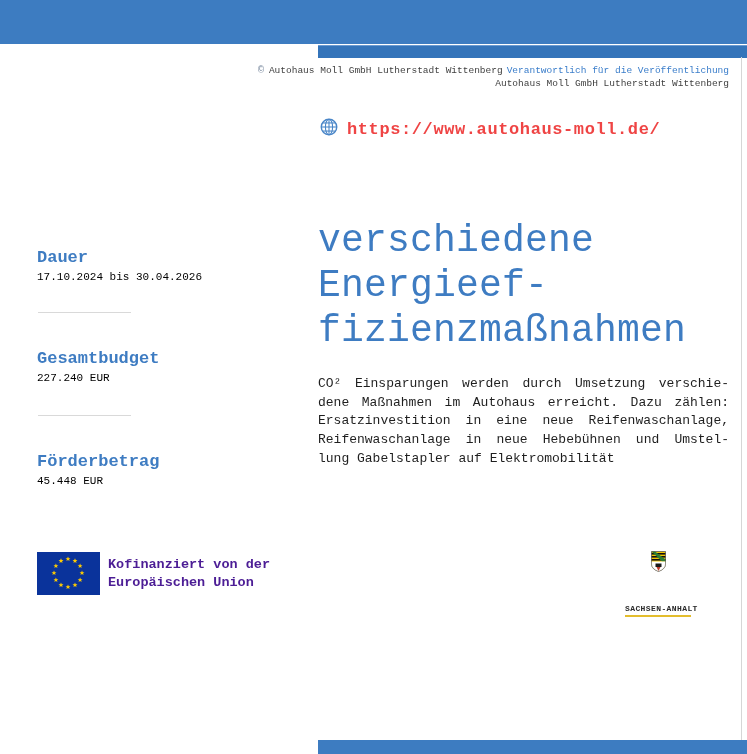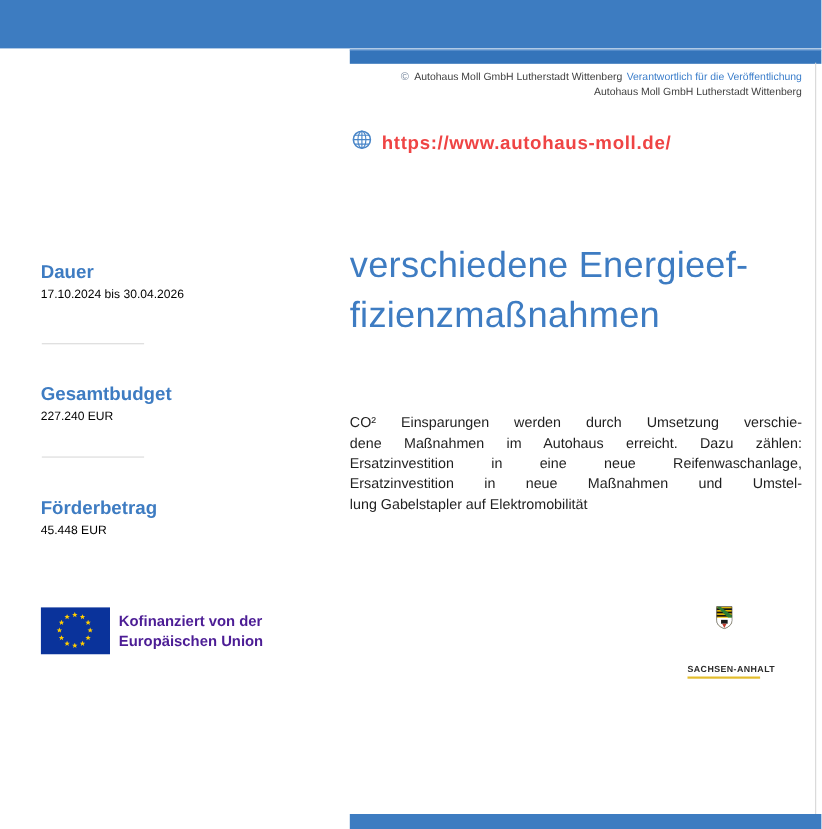--- a/index.html
+++ b/index.html
@@ -1,33 +1,33 @@
 <!DOCTYPE html>
 <html><head>
 <meta charset="utf-8">
 <style>
   html,body{margin:0;padding:0;background:#fff;}
   #page{
     position:relative;width:747px;height:754px;overflow:hidden;background:#ffffff;
-    font-family:Liberation Sans, sans-serif;color:#222;
+    font-family:Liberation Mono, monospace;color:#222;
   }
   
   .topbar{position:absolute;left:0;top:0;width:747px;height:44px;background:#3d7cc1;}
   .topstrip{position:absolute;left:318px;top:45px;width:429px;height:12px;background:#3474ba;border-top:1px solid #6b9bd2;}
   .bottomstrip{position:absolute;left:318px;top:740px;width:429px;height:14px;background:#3d7cc1;}
   .right-border{position:absolute;left:741px;top:57px;width:1px;height:683px;background:#d6d6d6;}
   
   .copyright{position:absolute;right:18px;top:64px;text-align:right;font-size:9.5px;line-height:13px;color:#3f3f3f;white-space:nowrap;}
   .copyright .csym{color:#74859b;font-size:10px;margin-right:5px;}
   .copyright .resp{color:#3a7dca;margin-left:4px;}
   
   .urlrow{position:absolute;left:320px;top:118px;display:flex;align-items:center;gap:9px;}
   .urlrow .url{font-size:17px;font-weight:bold;color:#ef4444;letter-spacing:0.6px;}
   
-  .title{position:absolute;left:318px;top:218px;width:420px;font-size:33px;line-height:45px;color:#3e7cc2;letter-spacing:0.2px;}
+  .title{position:absolute;left:318px;top:218px;width:420px;font-size:38px;line-height:45px;color:#3e7cc2;letter-spacing:0.2px;}
   
   .desc{position:absolute;left:318px;top:375px;width:411px;font-size:13px;line-height:18.7px;color:#1f1f1f;}
   .desc .ln{text-align:left;}
   .desc .ln.j{text-align:justify;text-align-last:justify;}
   
   .fact{position:absolute;left:37px;}
   .fact .lbl{font-size:17px;font-weight:bold;color:#3e7cc2;margin-bottom:4px;}
   .fact .val{font-size:11px;color:#000;}
   .divider{position:absolute;left:38px;width:93px;height:1px;background:#d9d9d9;}
   
@@ -73,25 +73,25 @@
 
   <div class="title">
     <div>verschiedene Energieef-</div>
     <div>fizienzmaßnahmen</div>
   </div>
 
   <div class="desc">
     <div class="ln j">CO² Einsparungen werden durch Umsetzung verschie-</div>
     <div class="ln j">dene Maßnahmen im Autohaus erreicht. Dazu zählen:</div>
     <div class="ln j">Ersatzinvestition in eine neue Reifenwaschanlage,</div>
-    <div class="ln j">Ersatzinvestition in neue Maßnahmen und Umstel-</div>
+    <div class="ln j">Reifenwaschanlage in neue Hebebühnen und Umstel-</div>
     <div class="ln">lung Gabelstapler auf Elektromobilität</div>
   </div>
 
-  <div class="fact" style="top:238px;">
+  <div class="fact" style="top:248px;">
     <div class="lbl">Dauer</div>
     <div class="val">17.10.2024 bis 30.04.2026</div>
   </div>
   <div class="divider" style="top:312px;"></div>
   <div class="fact" style="top:349px;">
     <div class="lbl">Gesamtbudget</div>
     <div class="val">227.240 EUR</div>
   </div>
   <div class="divider" style="top:415px;"></div>
   <div class="fact" style="top:452px;">

